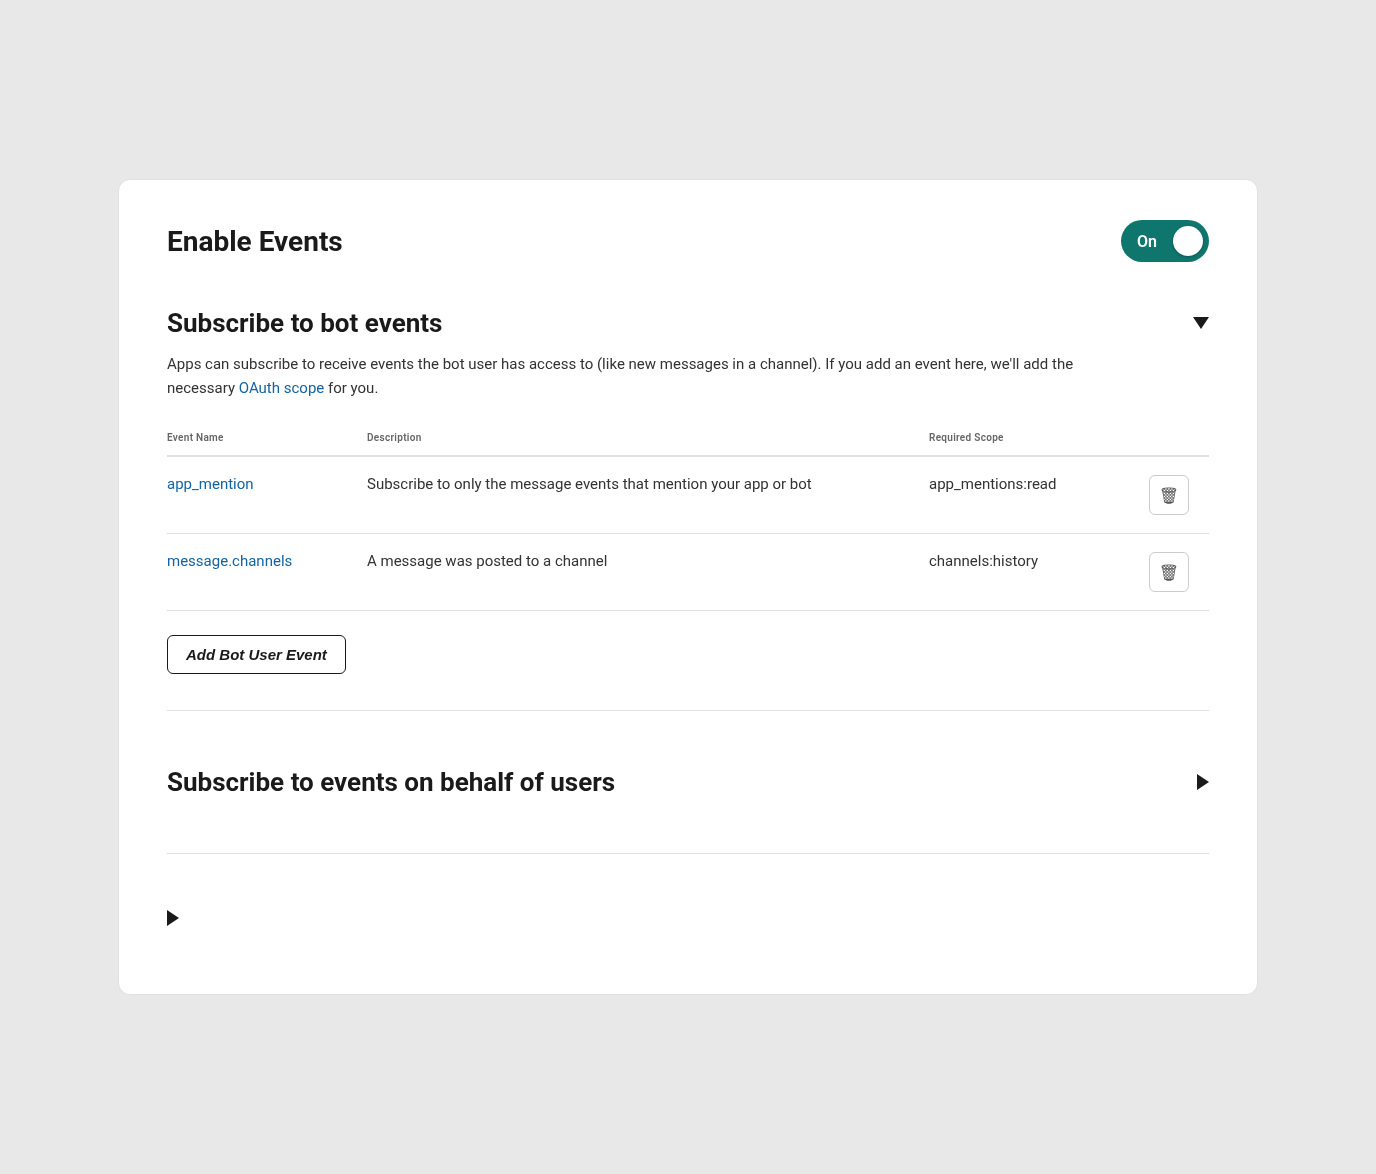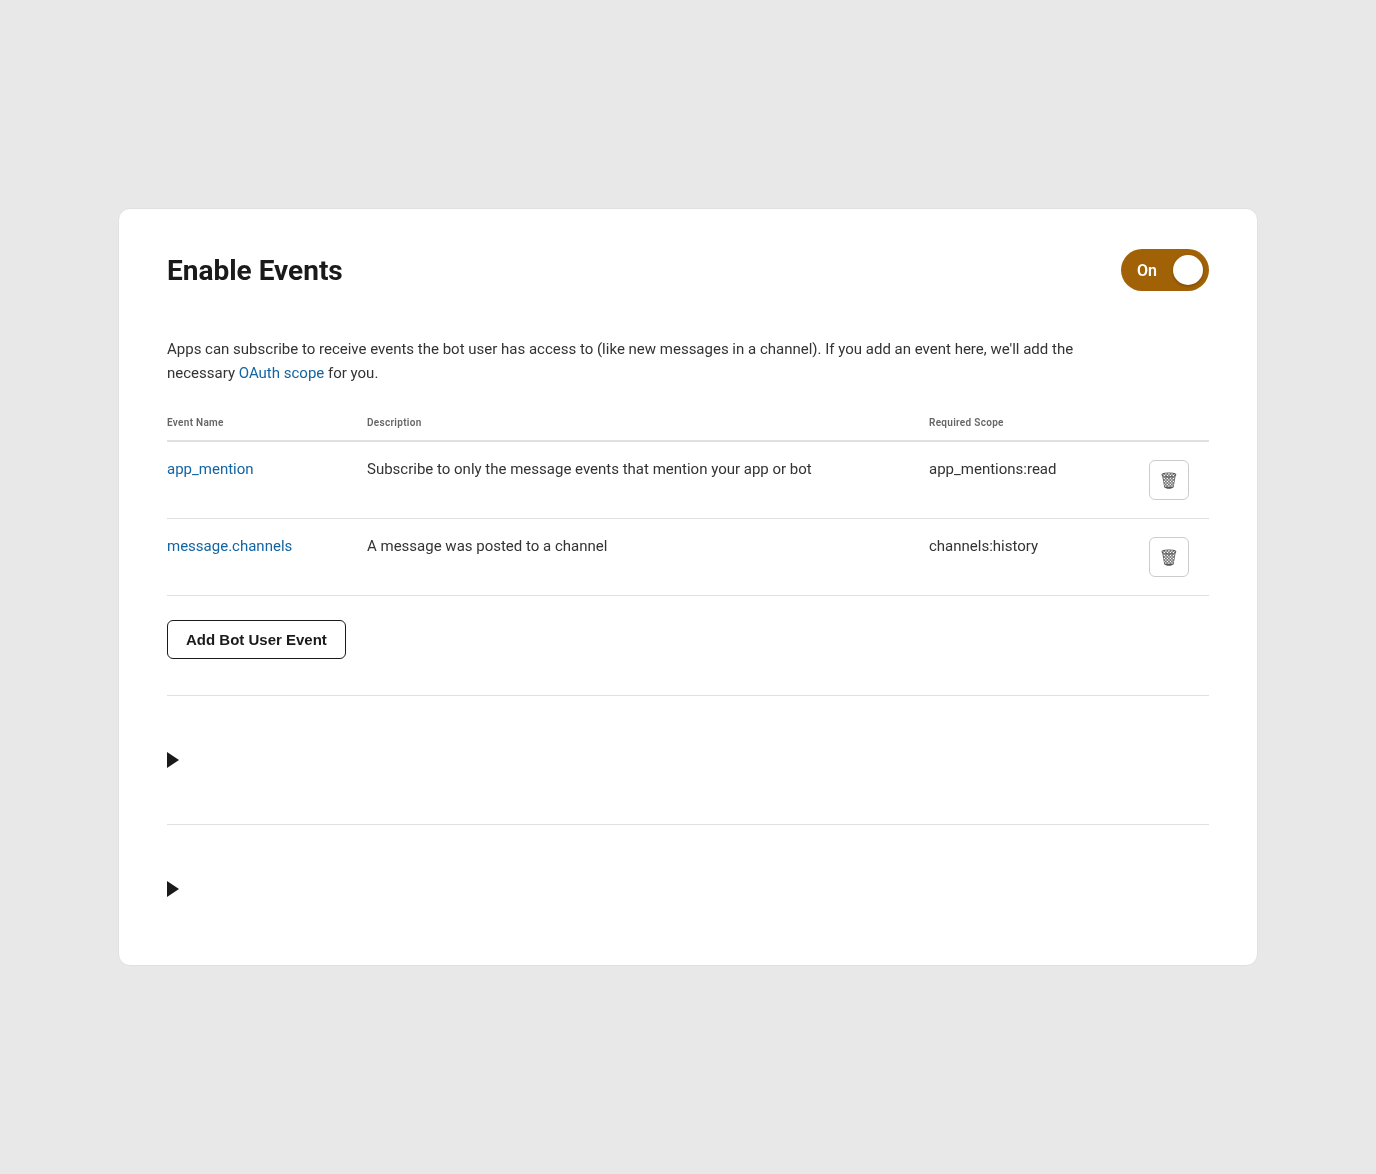--- a/index.html
+++ b/index.html
@@ -38,21 +38,21 @@
     .toggle-container {
       display: flex;
       align-items: center;
     }
 
     .toggle {
       display: flex;
       align-items: center;
       width: 88px;
       height: 42px;
-      background: #a16207;
+      background: #0f766e;
       border-radius: 24px;
       position: relative;
       cursor: pointer;
       padding: 0 6px;
     }
 
     .toggle-label {
       color: #fff;
       font-size: 16px;
       font-weight: 600;
@@ -193,20 +193,21 @@
       margin-top: 24px;
       margin-bottom: 8px;
       padding: 10px 18px;
       border: 1.5px solid #1a1a1a;
       background: #fff;
       border-radius: 6px;
       font-size: 15px;
       font-weight: 600;
       color: #1a1a1a;
       cursor: pointer;
+      font-style: italic;
     }
 
     
     .collapsed-section {
       display: flex;
       justify-content: space-between;
       align-items: center;
       padding: 28px 0;
     }
 
@@ -226,20 +227,24 @@
     <span class="enable-events-title">Enable Events</span>
     <div class="toggle-container">
       <div class="toggle">
         <span class="toggle-label">On</span>
         <div class="toggle-knob"></div>
       </div>
     </div>
   </div>
 
   
+  <div class="section-header">
+    <span class="section-title">Subscribe to bot events</span>
+    <div class="chevron-down"></div>
+  </div>
 
   <p class="section-description">
     <span>Apps can subscribe to receive events the bot user has access to (like new messages in a channel). If you add an event here, we'll add the necessary </span><a class="oauth-link">OAuth scope</a><span> for you.</span>
   </p>
 
   
   <table class="events-table">
     <thead>
       <tr>
         <th class="col-name">Event Name</th>
@@ -275,20 +280,21 @@
       </tr>
     </tbody>
   </table>
 
   <button class="add-event-btn">Add Bot User Event</button>
 
   <hr class="divider">
 
   
   <div class="collapsed-section">
+    <span class="collapsed-section-title">Subscribe to events on behalf of users</span>
     <div class="chevron-right"></div>
   </div>
 
   <hr class="divider">
 
   
   <div class="collapsed-section">
     <div class="chevron-right"></div>
   </div>
 

